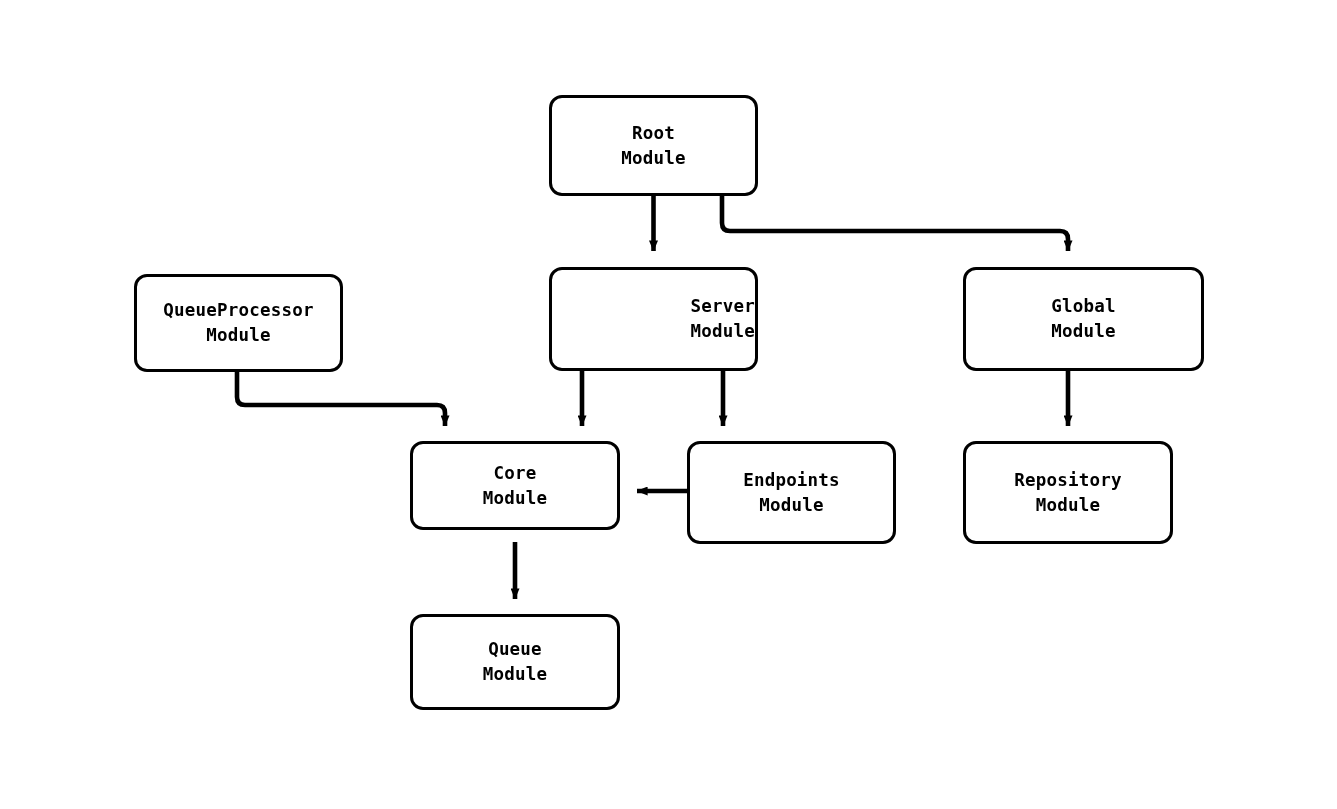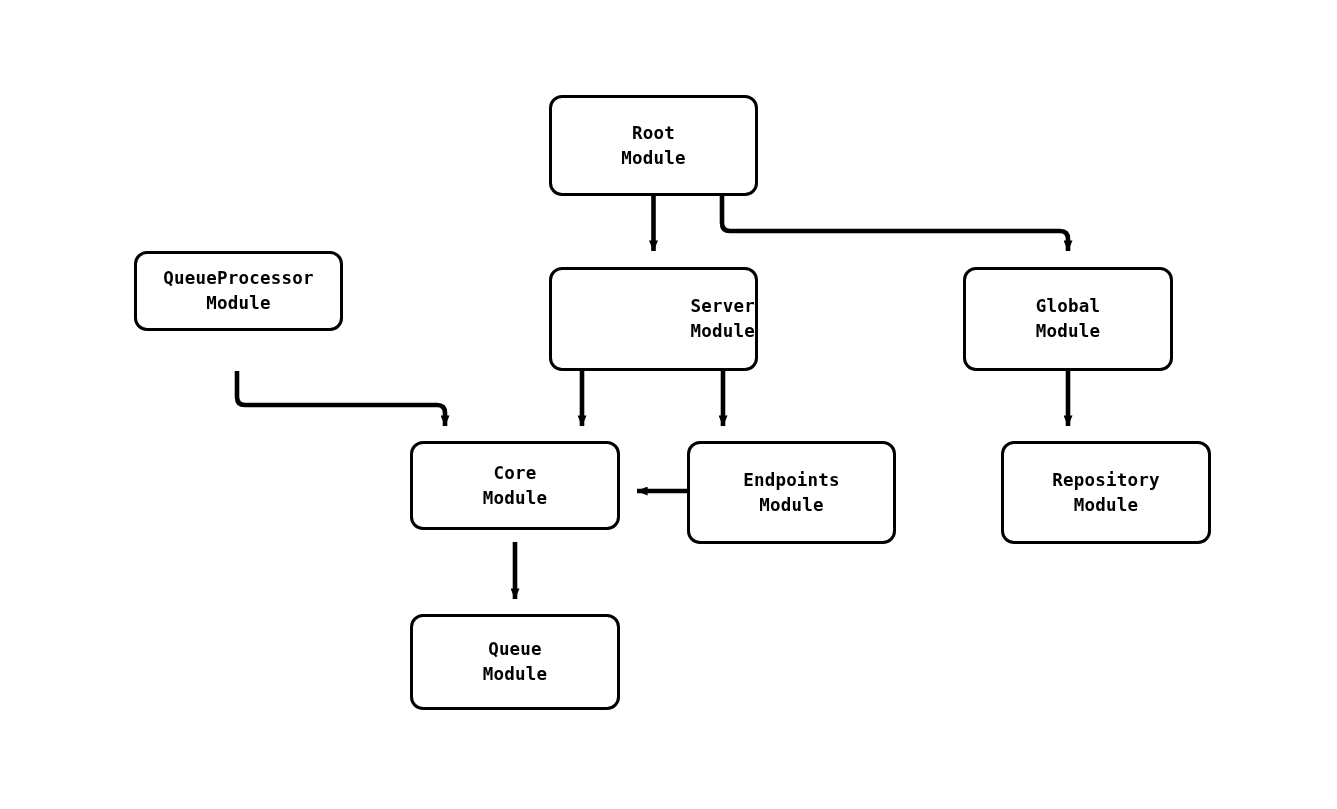--- a/index.html
+++ b/index.html
@@ -82,46 +82,46 @@
 
       <path d="M 515 542 L 515 599" marker-end="url(#arrowhead-big)" stroke-width="4.6"></path>
     </g>
   </svg>
 
   <div class="node" style="left:549px; top:95px; width:209px; height:101px;">
     <span class="node-label">Root
 Module</span>
   </div>
 
-  <div class="node" style="left:134px; top:251px; width:209px; height:80px;">
+  <div class="node" style="left:134px; top:274px; width:209px; height:98px;">
     <span class="node-label">QueueProcessor
 Module</span>
   </div>
 
   <div class="node" style="left:549px; top:267px; width:209px; height:104px;justify-content:flex-end;">
     <span class="node-label">Server
 Module</span>
   </div>
 
-  <div class="node" style="left:963px; top:267px; width:210px; height:104px;">
+  <div class="node" style="left:963px; top:267px; width:241px; height:104px;">
     <span class="node-label">Global
 Module</span>
   </div>
 
   <div class="node" style="left:410px; top:441px; width:210px; height:89px;">
     <span class="node-label">Core
 Module</span>
   </div>
 
   <div class="node" style="left:687px; top:441px; width:209px; height:103px;">
     <span class="node-label">Endpoints
 Module</span>
   </div>
 
-  <div class="node" style="left:963px; top:441px; width:210px; height:103px;margin-left:38px;">
+  <div class="node" style="left:963px; top:441px; width:210px; height:103px;">
     <span class="node-label">Repository
 Module</span>
   </div>
 
   <div class="node" style="left:410px; top:614px; width:210px; height:96px;">
     <span class="node-label">Queue
 Module</span>
   </div>
 
 </div>

